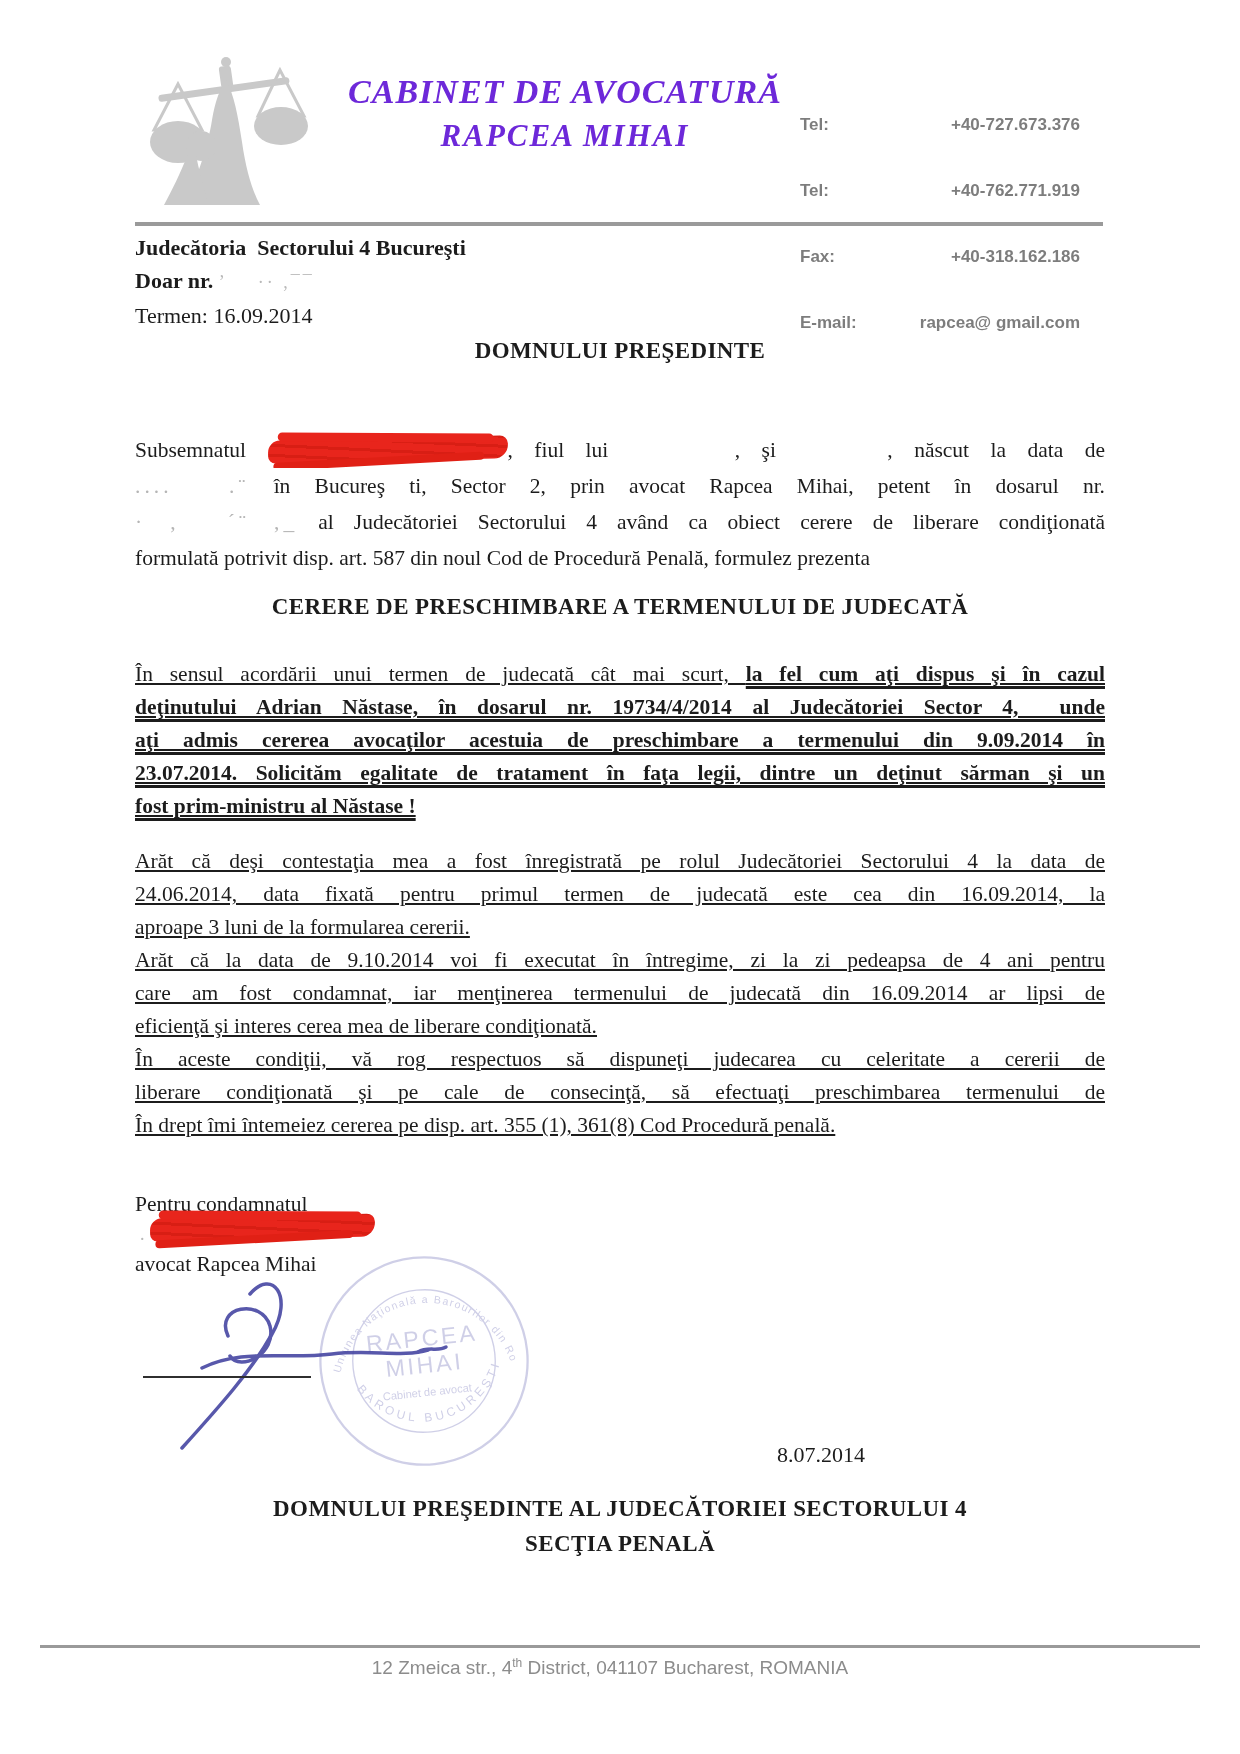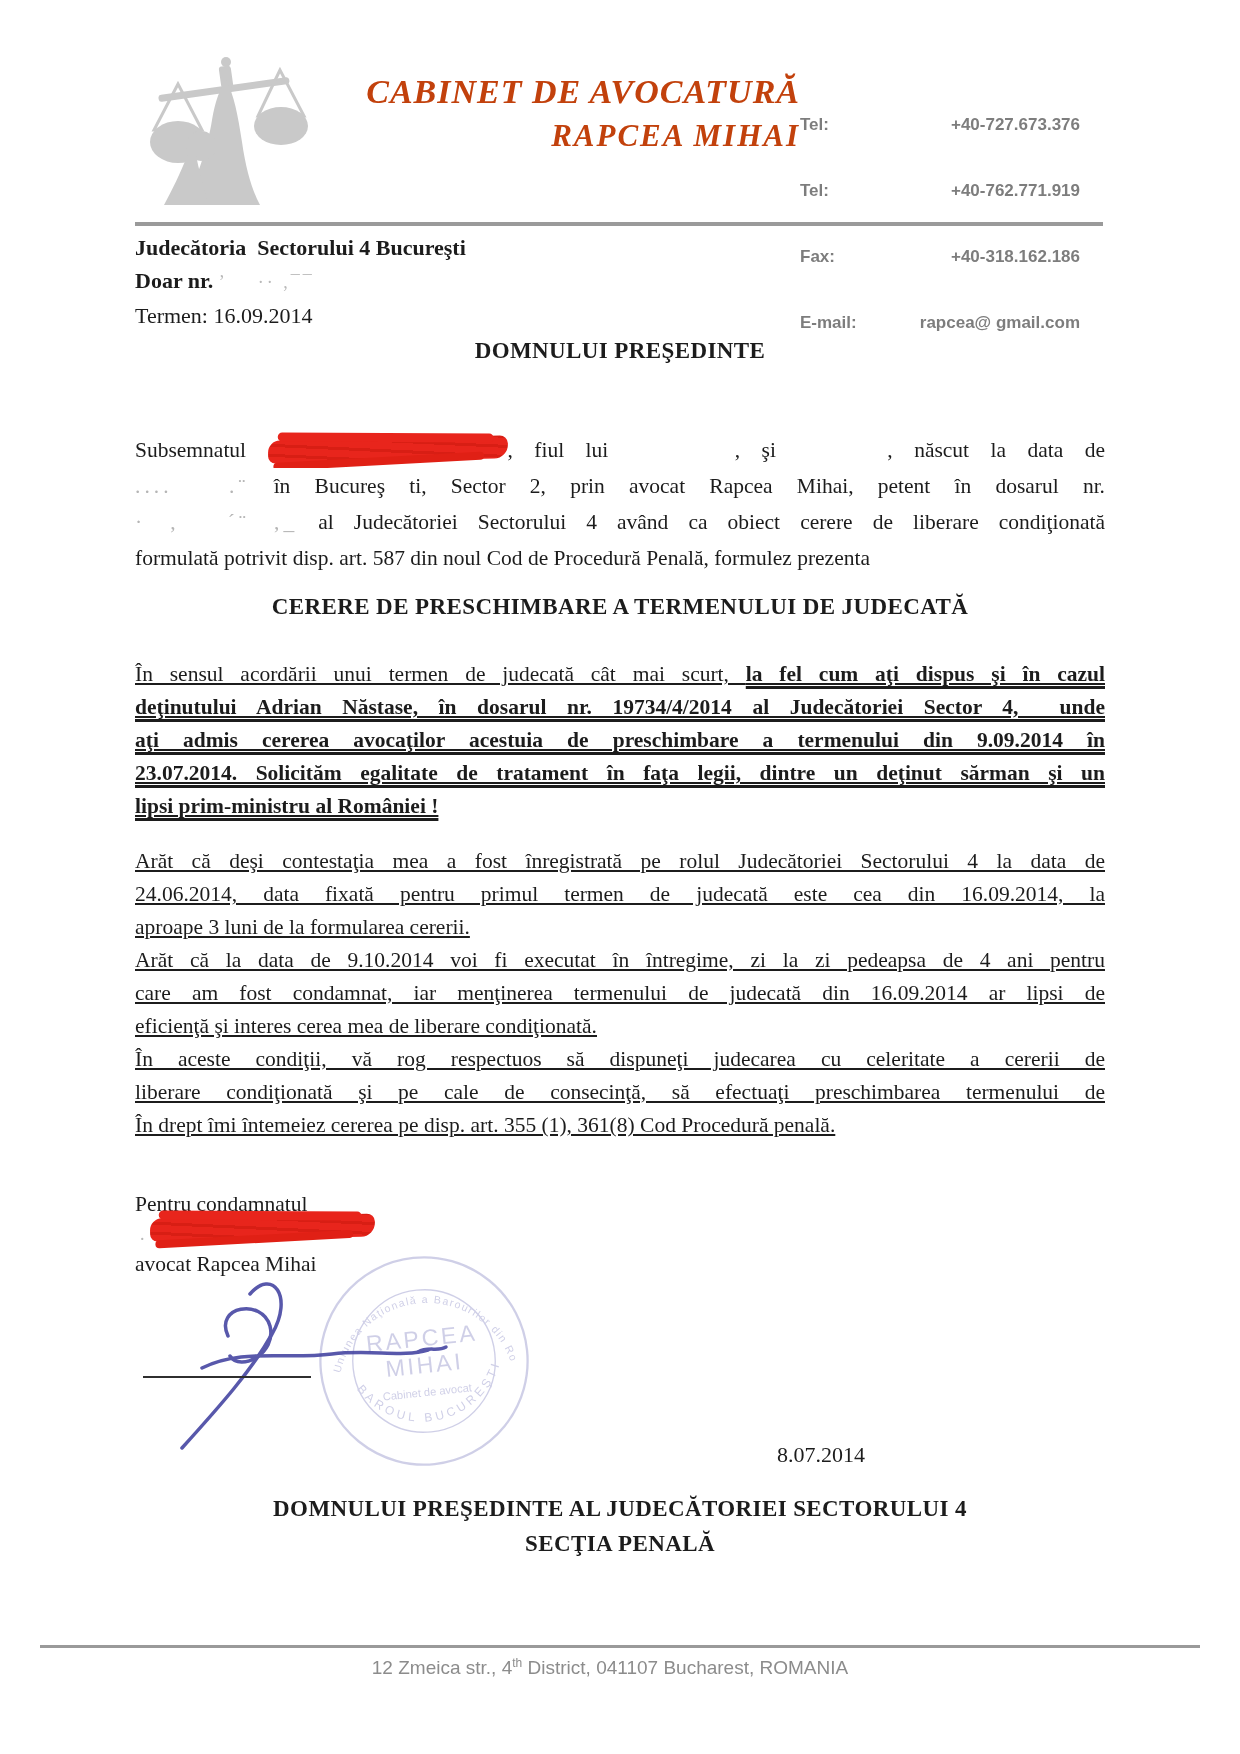--- a/index.html
+++ b/index.html
@@ -5,22 +5,22 @@
   html,body{margin:0;padding:0;background:#e9e9e9;}
   .page{
     position:relative; width:1240px; height:1754px; margin:0 auto;
     background:#ffffff; overflow:hidden;
     font-family:"Liberation Serif","DejaVu Serif",serif;
     color:#1c1c1c;
   }
   
   .logo{position:absolute; left:138px; top:50px; width:182px; height:155px;}
   .firm-title{
-    position:absolute; left:330px; top:70px; width:470px; text-align:right;
-    color:#c2410c; font-weight:bold; font-style:italic;
+    position:absolute; left:330px; top:70px; width:470px; text-align:center;
+    color:#6d28d9; font-weight:bold; font-style:italic;
     font-family:"Liberation Serif","DejaVu Serif",serif;
   }
   .firm-title .t1{font-size:34px; letter-spacing:1px; line-height:44px;}
   .firm-title .t2{font-size:31px; letter-spacing:2px; line-height:44px;}
   .contact{
     position:absolute; left:800px; top:72px; width:280px;
     font-family:"Liberation Sans","DejaVu Sans",sans-serif;
     font-weight:bold; color:#7d7d7d; font-size:17px;
   }
   .contact .crow{display:flex; line-height:26px;margin-top:40px;}
@@ -140,21 +140,21 @@
       <div class="line last"><span class="seg-n">formulată potrivit disp. art. 587 din noul Cod de Procedură Penală, formulez prezenta</span></div>
     </div>
 
   <div class="h-center" style="top:594px;">CERERE DE PRESCHIMBARE A TERMENULUI DE JUDECATĂ</div>
 
   <div class="para lh33" style="top:658px;">
       <div class="line"><span class="seg-n">În sensul acordării unui termen de judecată cât mai scurt, </span><span class="seg-bu">la fel cum aţi dispus şi în cazul</span></div>
       <div class="line"><span class="seg-bu">deţinutului Adrian Năstase, în dosarul nr. 19734/4/2014 al Judecătoriei Sector 4,&nbsp; unde</span></div>
       <div class="line"><span class="seg-bu">aţi admis cererea avocaţilor acestuia de preschimbare a termenului din 9.09.2014 în</span></div>
       <div class="line"><span class="seg-bu">23.07.2014. Solicităm egalitate de tratament în faţa legii, dintre un deţinut sărman şi un</span></div>
-      <div class="line last"><span class="seg-bu">lipsi prim-ministru al României !</span></div>
+      <div class="line last"><span class="seg-bu">fost prim-ministru al Năstase !</span></div>
     </div>
 
   <div class="para lh33" style="top:845px;">
       <div class="line"><span class="seg-n">Arăt că deşi contestaţia mea a fost înregistrată pe rolul Judecătoriei Sectorului 4 la data de</span></div>
       <div class="line"><span class="seg-n">24.06.2014, data fixată pentru primul termen de judecată este cea din 16.09.2014, la</span></div>
       <div class="line last"><span class="seg-n">aproape 3 luni de la formularea cererii.</span></div>
       <div class="line"><span class="seg-n">Arăt că la data de 9.10.2014 voi fi executat în întregime, zi la zi pedeapsa de 4 ani pentru</span></div>
       <div class="line"><span class="seg-n">care am fost condamnat, iar menţinerea termenului de judecată din 16.09.2014 ar lipsi de</span></div>
       <div class="line last"><span class="seg-n">eficienţă şi interes cerea mea de liberare condiţionată.</span></div>
       <div class="line"><span class="seg-n">În aceste condiţii, vă rog respectuos să dispuneţi judecarea cu celeritate a cererii de</span></div>

